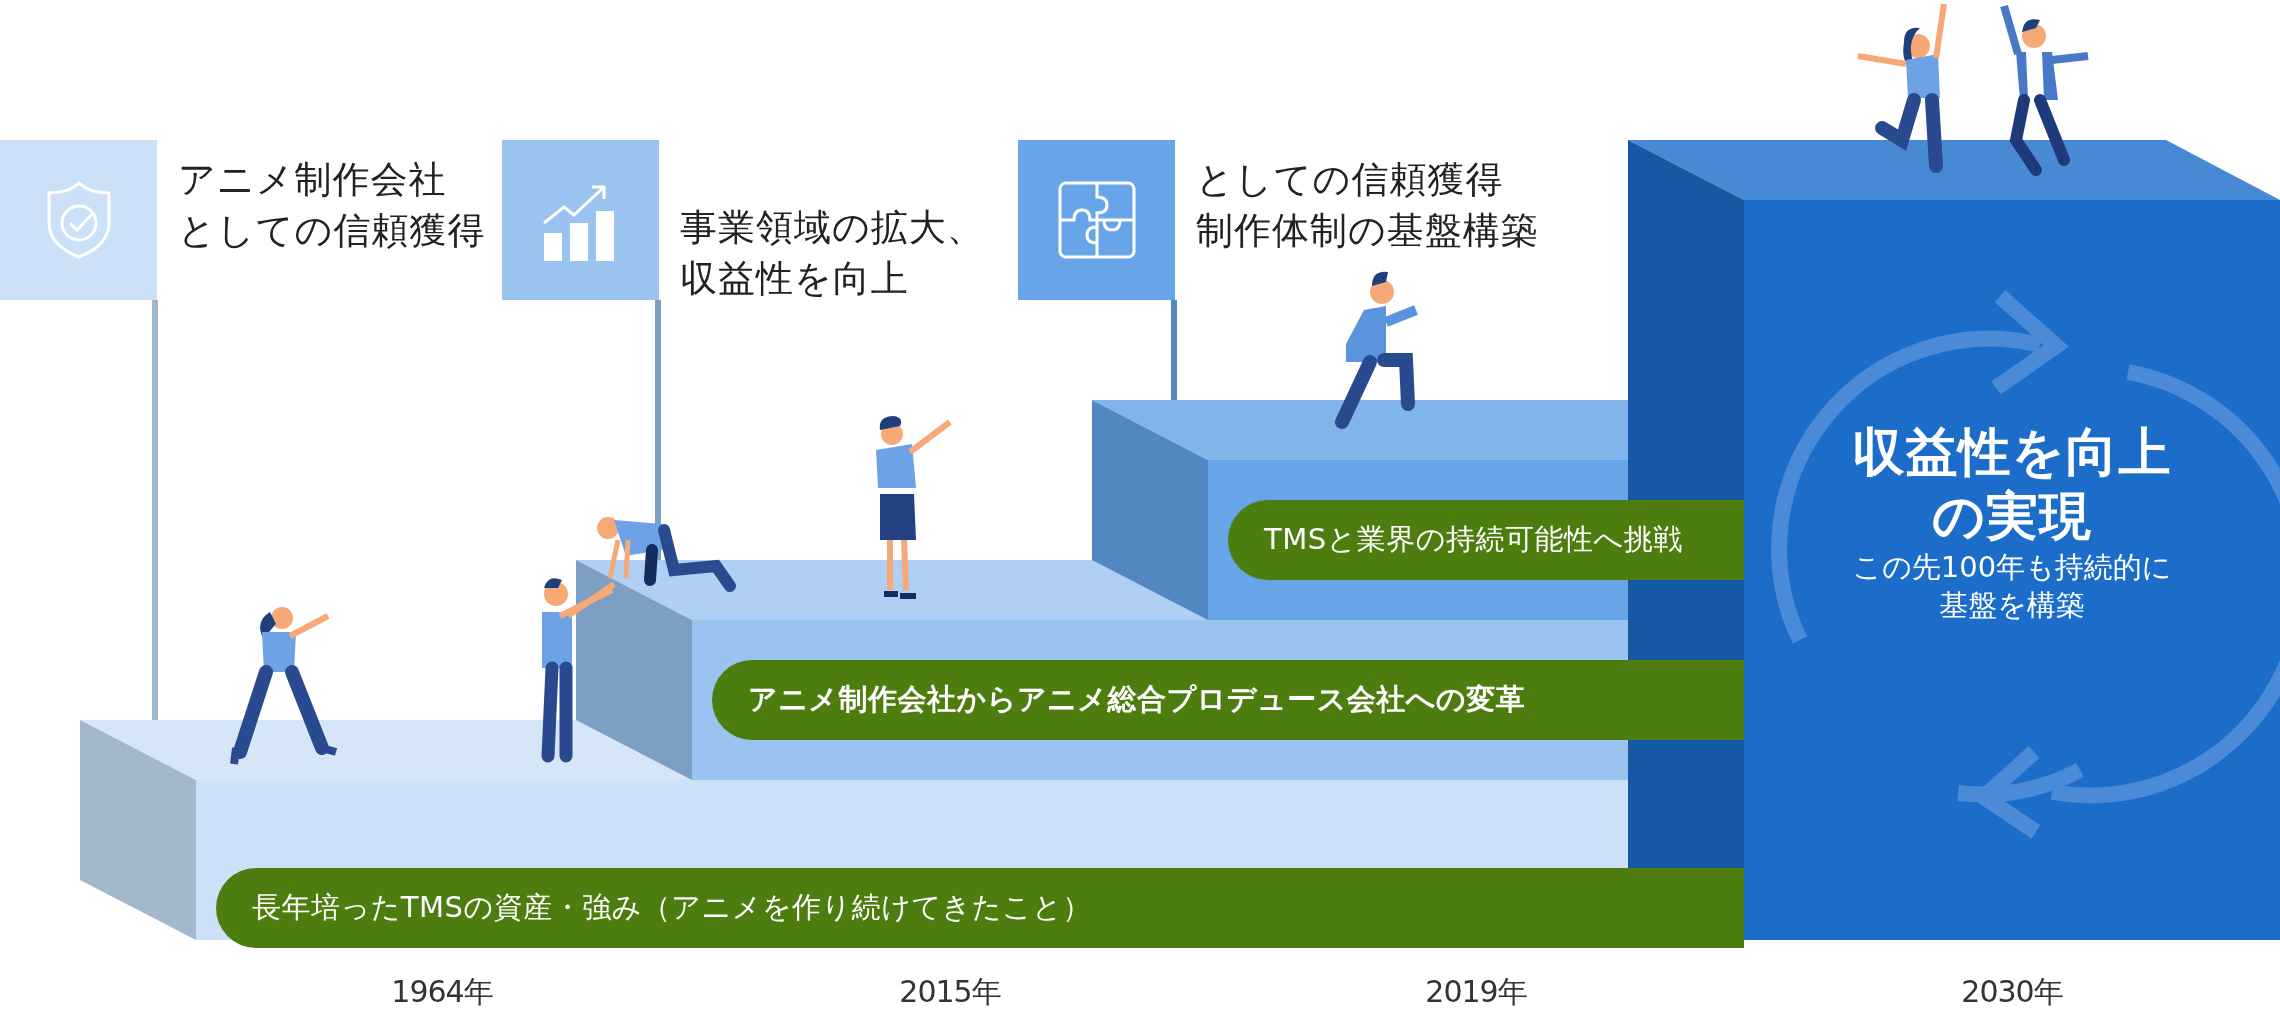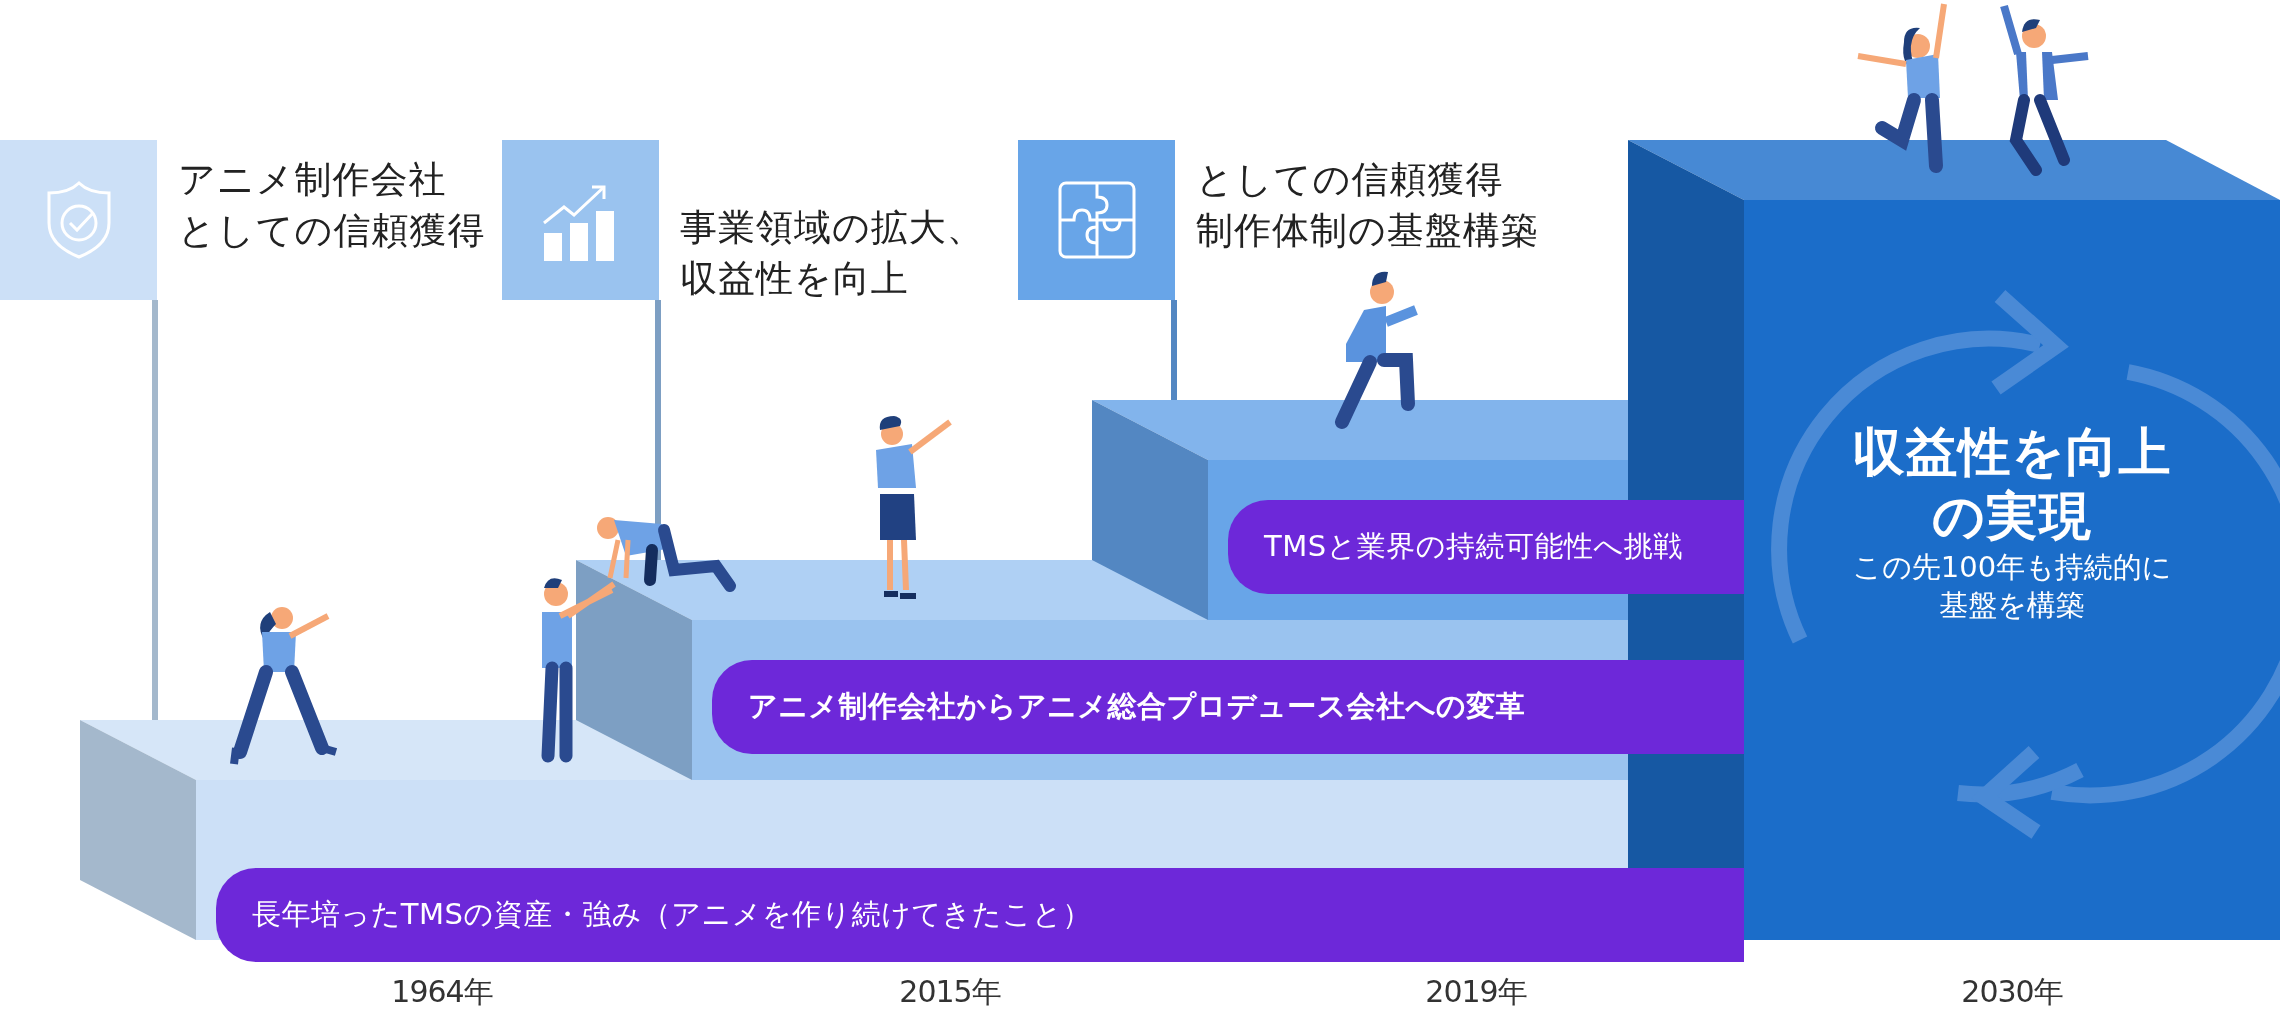--- a/index.html
+++ b/index.html
@@ -3,21 +3,21 @@
 <meta charset="utf-8">
 <style>
   html, body { margin:0; padding:0; background:#ffffff; }
   body { width:2280px; height:1011px; position:relative; overflow:hidden;
          font-family:"DejaVu Sans","Liberation Sans",sans-serif; }
   .canvas { position:absolute; left:0; top:0; width:2280px; height:1011px; }
   svg.stage { position:absolute; left:0; top:0; }
   .flag-box { position:absolute; width:157px; height:160px; display:flex; align-items:center; justify-content:center; }
   .flag-box svg { width:86px; height:86px; }
   .flag-title { position:absolute; font-size:37px; line-height:51px; color:#222222; font-weight:500; white-space:nowrap; letter-spacing:1px; }
-  .pill { position:absolute; height:94px; background:#6d28d9; border-radius:40px 0 0 40px;
+  .pill { position:absolute; height:80px; background:#4d7c0f; border-radius:40px 0 0 40px;
           color:#ffffff; font-size:29px; display:flex; align-items:center; padding-left:36px; box-sizing:border-box; white-space:nowrap; letter-spacing:0.5px; }
   .goal { position:absolute; left:1744px; top:420px; width:536px; text-align:center; color:#ffffff; }
   .goal-title { font-size:52px; font-weight:bold; line-height:64px; letter-spacing:1px; }
   .goal-sub { font-size:29px; line-height:38px; }
   .year { position:absolute; top:972px; font-size:30px; color:#333333; transform:translateX(-50%); white-space:nowrap; letter-spacing:-1px; }
 </style>
 </head>
 <body>
 
 <div class="canvas">

